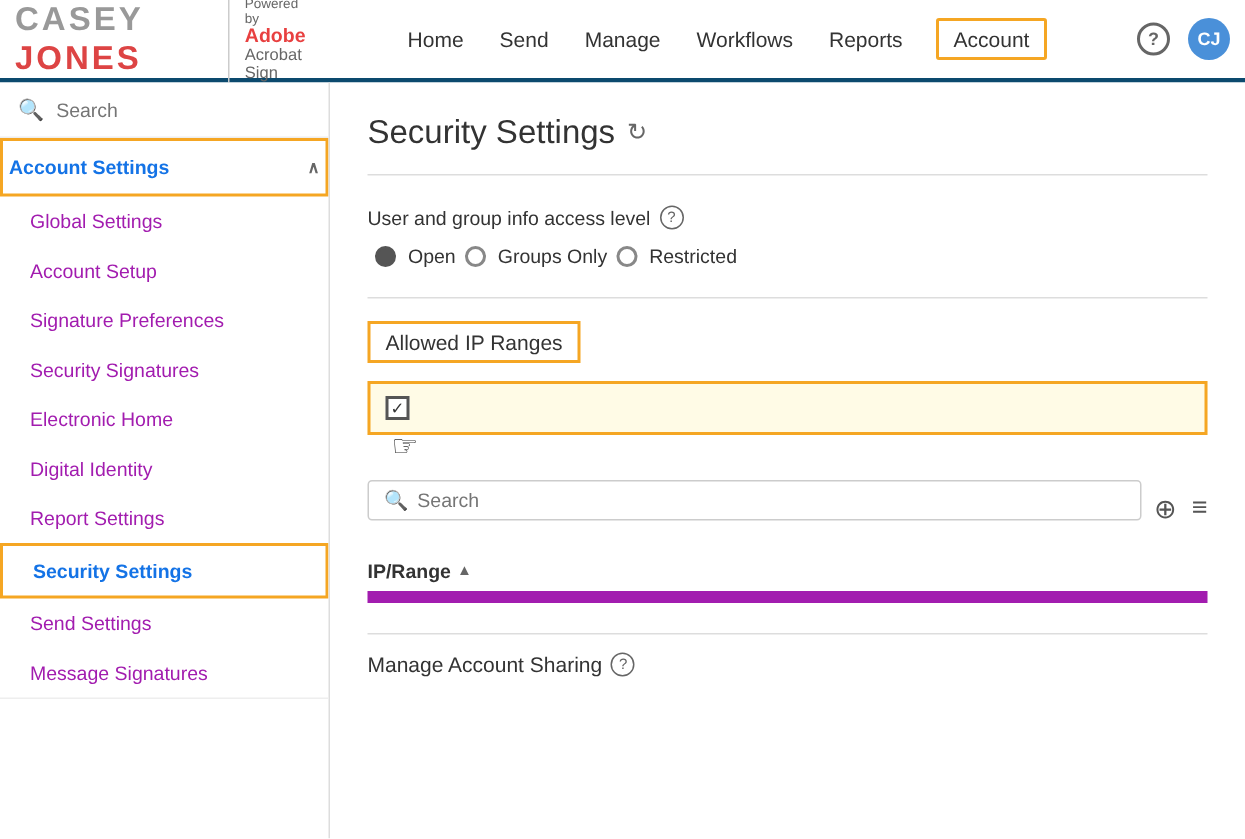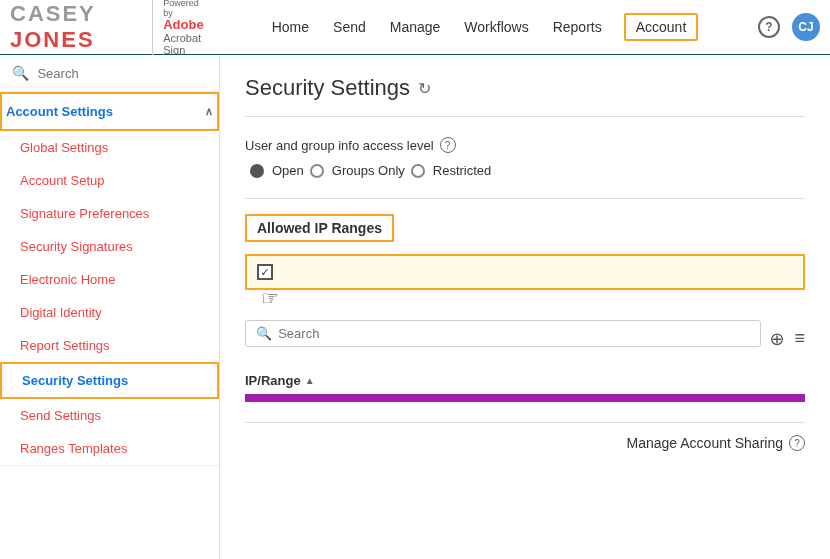--- a/index.html
+++ b/index.html
@@ -3,21 +3,21 @@
   <meta charset="utf-8">
   <style>
     * { box-sizing: border-box; margin: 0; padding: 0; }
     body { font-family: Arial, sans-serif; font-size: 13px; color: #333; background: #fff; width: 830px; height: 559px; overflow: hidden; }
 
     
     .top-nav {
       display: flex;
       align-items: center;
       height: 55px;
-      border-bottom: 1px solid #0c4a6e;
+      border-bottom: 3px solid #0c4a6e;
       background: #fff;
       padding: 0 10px;
     }
     .logo-area {
       width: 200px;
       display: flex;
       align-items: center;
       gap: 8px;
     }
     .logo-text {
@@ -121,21 +121,21 @@
       font-weight: bold;
       font-size: 13px;
       color: #1473e6;
       border: 2px solid #f5a623;
     }
     .sidebar-section-header .chevron { font-size: 11px; color: #666; }
     .sidebar-item {
       padding: 9px 12px 9px 20px;
       cursor: pointer;
       font-size: 13px;
-      color: #ef4444;
+      color: #a21caf;
     }
     .sidebar-item.active {
       color: #1473e6;
       font-weight: bold;
       border: 2px solid #f5a623;
       background: #fff;
     }
 
     
     .content {
@@ -194,21 +194,21 @@
     .radio-label { font-size: 13px; color: #333; }
 
     .divider { border: none; border-top: 1px solid #ddd; margin: 15px 0; }
 
     
     .ip-ranges-header {
       border: 2px solid #f5a623;
       display: inline-block;
       padding: 4px 10px;
       font-size: 14px;
-      font-weight: bold;
+      font-weight: normal;
       color: #333;
       margin-bottom: 12px;
       background: #fff;
     }
     .checkbox-row {
       display: flex;
       align-items: center;
       gap: 8px;
       background: #fffbe6;
       border: 2px solid #f5a623;
@@ -273,21 +273,20 @@
 
     .manage-sharing-section {
       display: flex;
       align-items: center;
       gap: 6px;
       margin-top: 10px;
       padding-top: 12px;
       border-top: 1px solid #ddd;
       font-size: 14px;
       color: #333;
-      justify-content: flex-end;
     }
   </style>
 </head>
 <body>
 
 <div class="top-nav">
   <div class="logo-area">
     <div>
       <span class="logo-text logo-casey">CASEY</span>
       <span class="logo-text logo-jones">JONES</span>
@@ -349,21 +348,21 @@
       <div class="sidebar-item">
         <span>Report Settings</span>
       </div>
       <div class="sidebar-item active">
         <span>Security Settings</span>
       </div>
       <div class="sidebar-item">
         <span>Send Settings</span>
       </div>
       <div class="sidebar-item">
-        <span>Ranges Templates</span>
+        <span>Message Signatures</span>
       </div>
     </div>
   </div>
 
   <div class="content">
 
     <div class="page-title">
       <span>Security Settings</span>
       <span class="refresh-icon">↻</span>
     </div>

